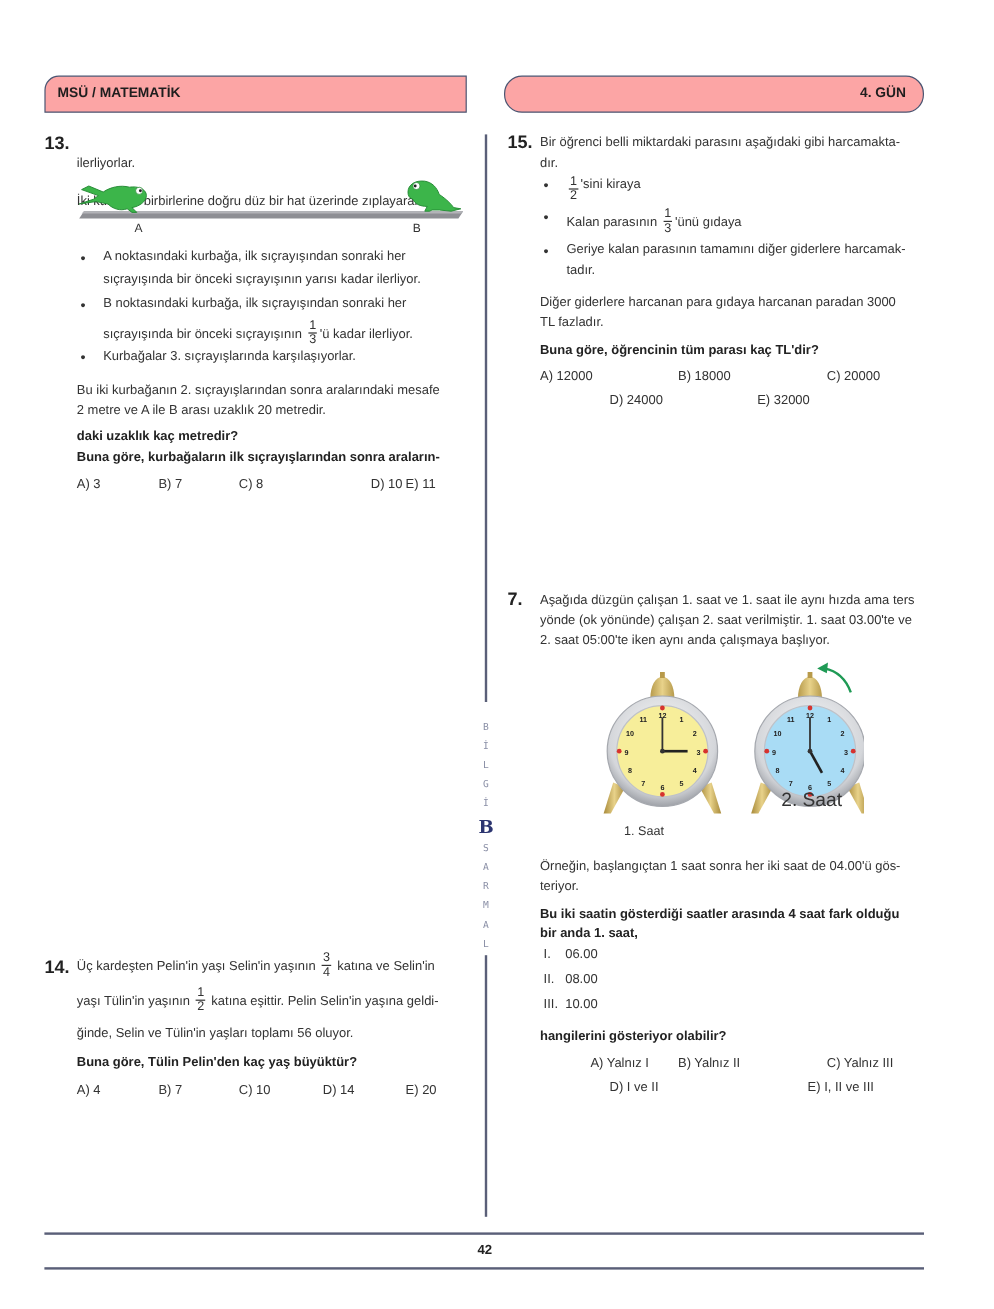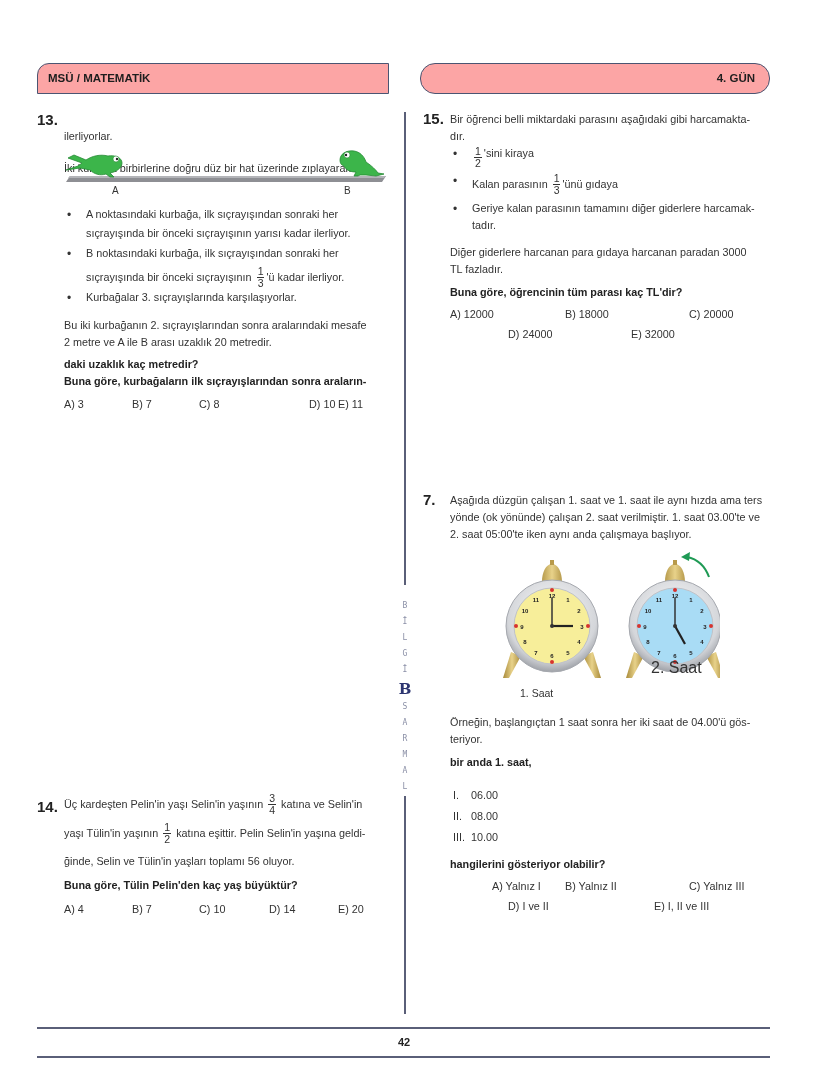--- a/index.html
+++ b/index.html
@@ -248,34 +248,35 @@
     </g>
   </svg>
   <span class="txt" style="left:520px; top:685px; font-size:10.5px;">1. Saat</span>
   <span class="txt" style="left:651px; top:659px; font-size:16px;">2. Saat</span>
 
   <div class="txt" style="left:450px; top:714px;">
     <div>Örneğin, başlangıçtan 1 saat sonra her iki saat de 04.00'ü gös-</div>
     <div>teriyor.</div>
   </div>
   <div class="txt bold" style="left:450px; top:754px; line-height:16px;">
+    <div>Bu iki saatin gösterdiği saatler arasında 4 saat fark olduğu</div>
     <div>bir anda 1. saat,</div>
   </div>
   <div class="txt" style="left:453px; top:787px;">
     <span style="display:inline-block; width:18px;">I.</span><span>06.00</span>
   </div>
   <div class="txt" style="left:453px; top:808px;">
     <span style="display:inline-block; width:18px;">II.</span><span>08.00</span>
   </div>
   <div class="txt" style="left:453px; top:829px;">
     <span style="display:inline-block; width:18px;">III.</span><span>10.00</span>
   </div>
   <div class="txt bold" style="left:450px; top:856px;">hangilerini gösteriyor olabilir?</div>
   <span class="opt" style="left:450px; top:880px;margin-left:42px;">A) Yalnız I</span>
   <span class="opt" style="left:565px; top:880px;">B) Yalnız II</span>
   <span class="opt" style="left:689px; top:880px;">C) Yalnız III</span>
   <span class="opt" style="left:508px; top:900px;">D) I ve II</span>
-  <span class="opt" style="left:631px; top:900px;padding-left:23px;">E) I, II ve III</span>
+  <span class="opt" style="left:650px; top:900px;padding-left:23px;">E) I, II ve III</span>
 </div>
 
 <div class="hline" style="top:1027px;"></div>
 <div class="abs" style="left:0; width:808px; top:1036px; text-align:center; font-weight:bold; font-size:11px; color:#222;">42</div>
 <div class="hline" style="top:1056px;"></div>
 
 </body></html>

